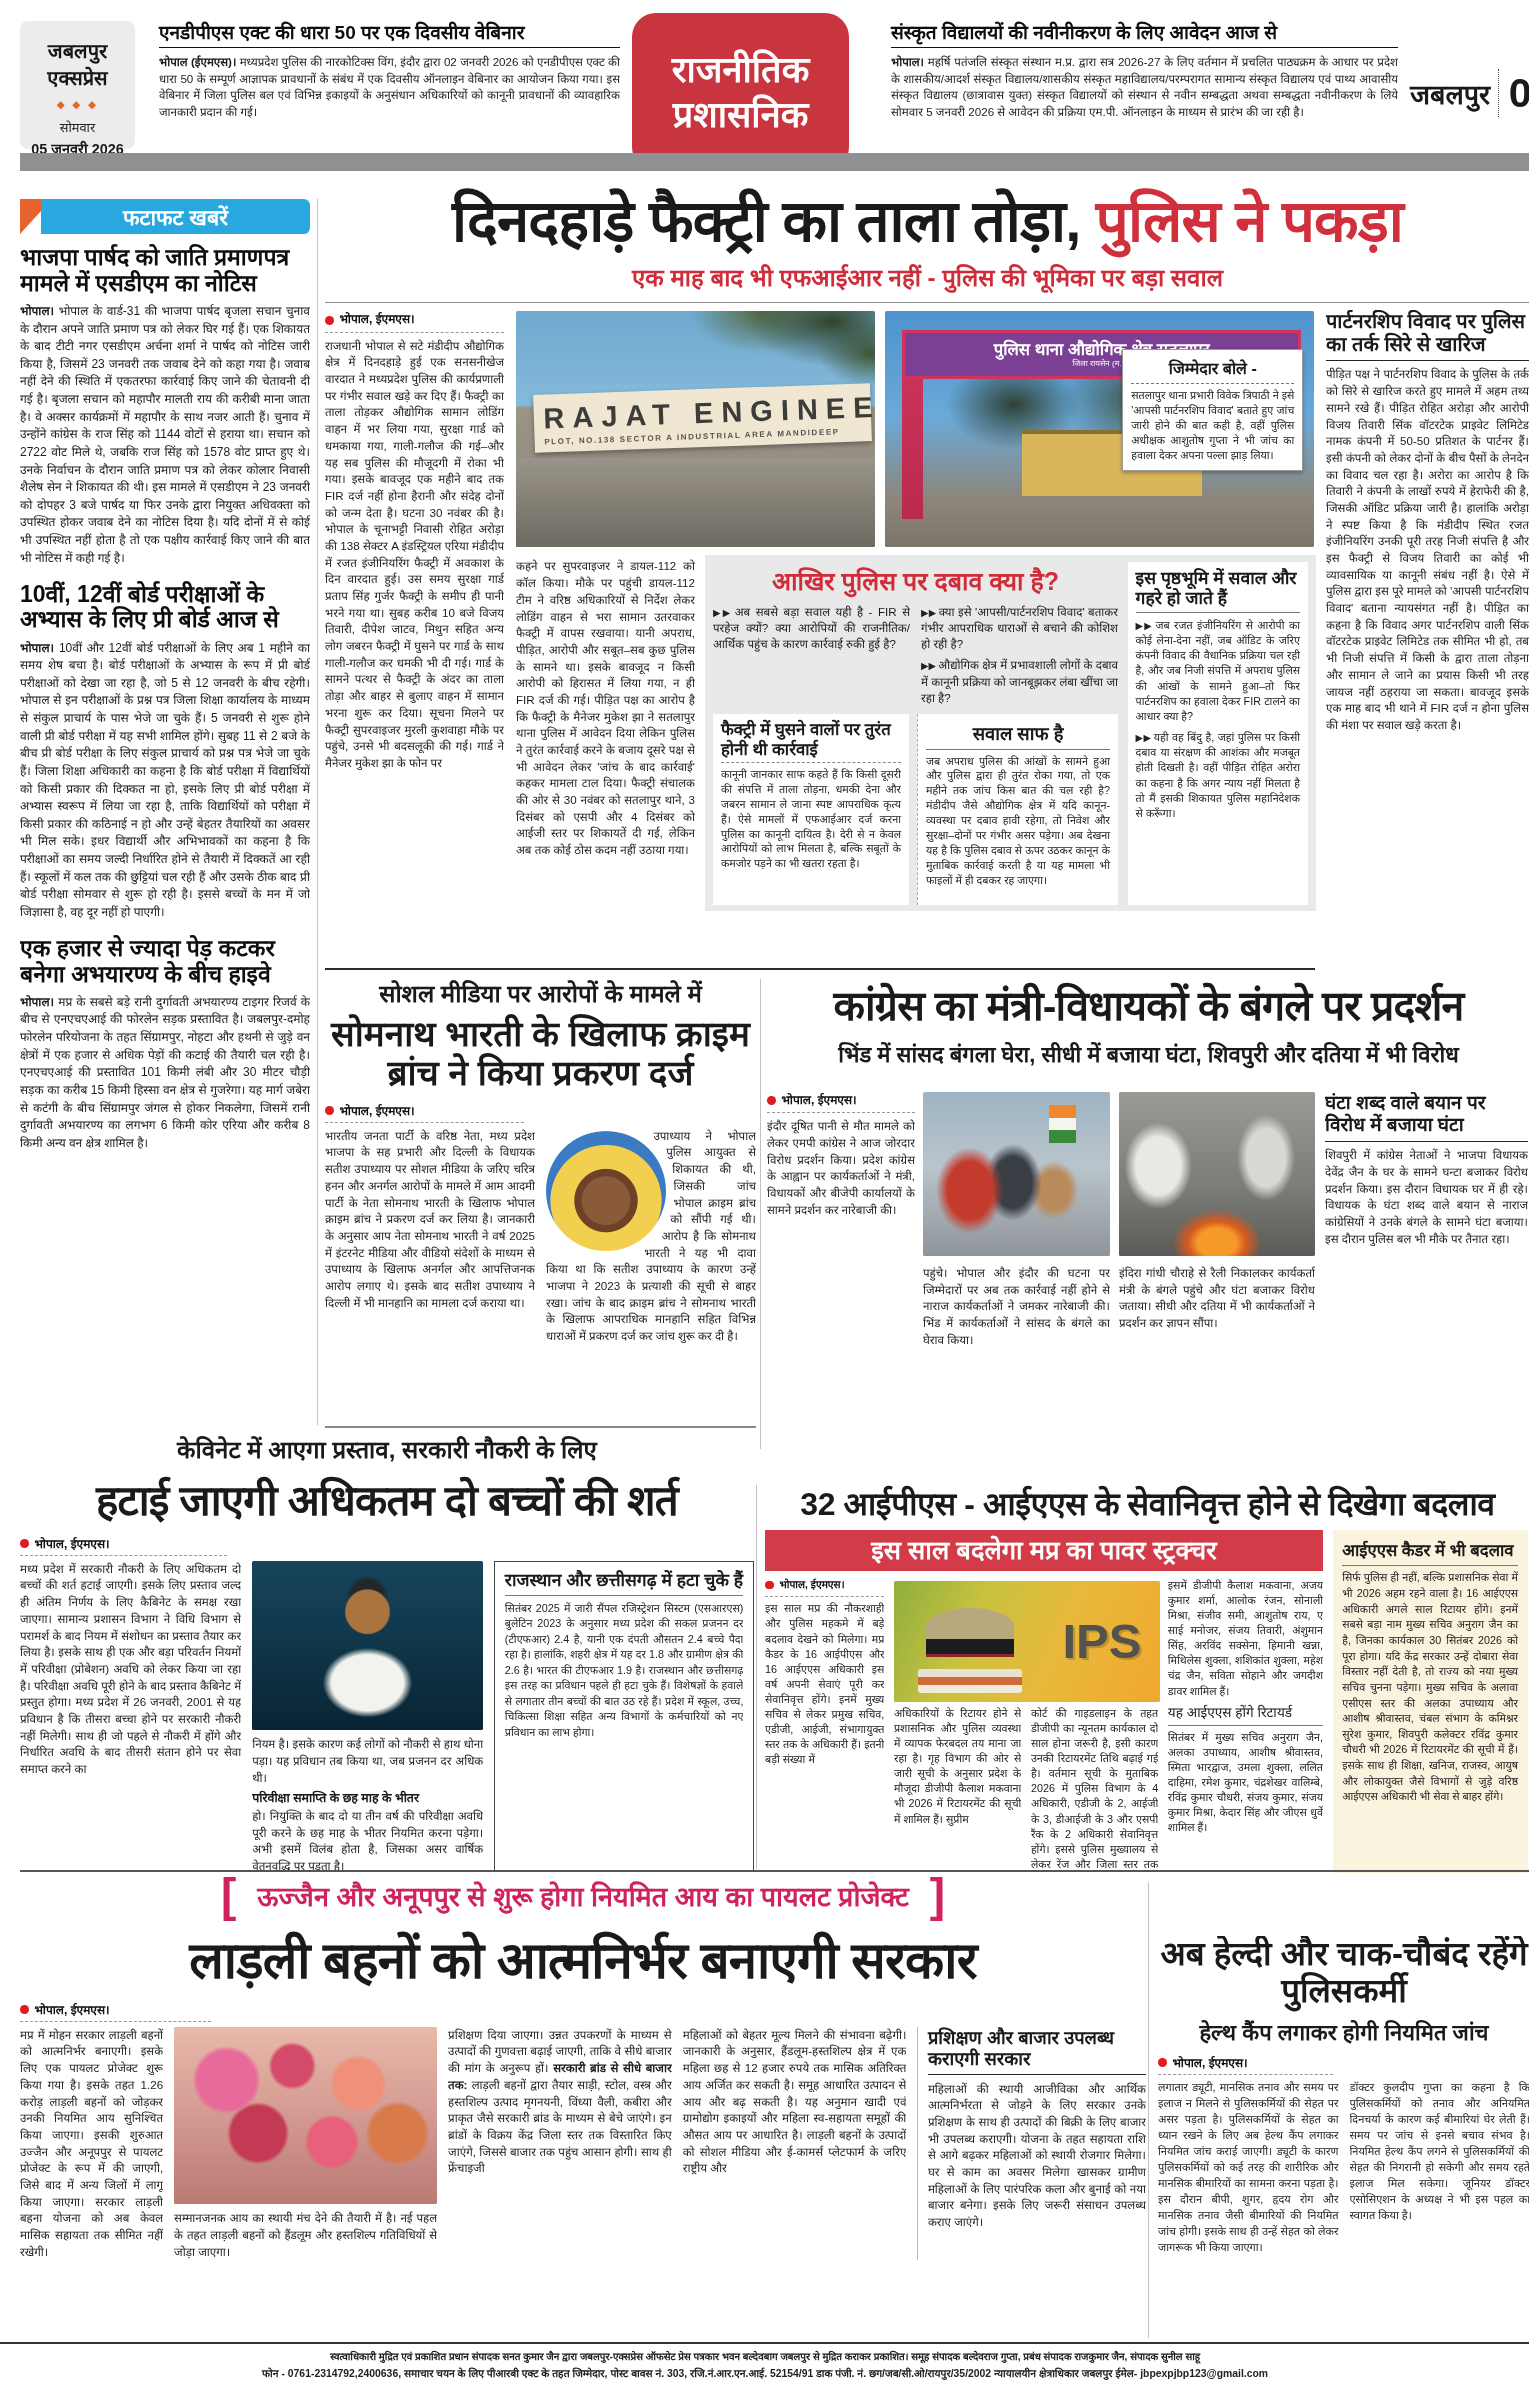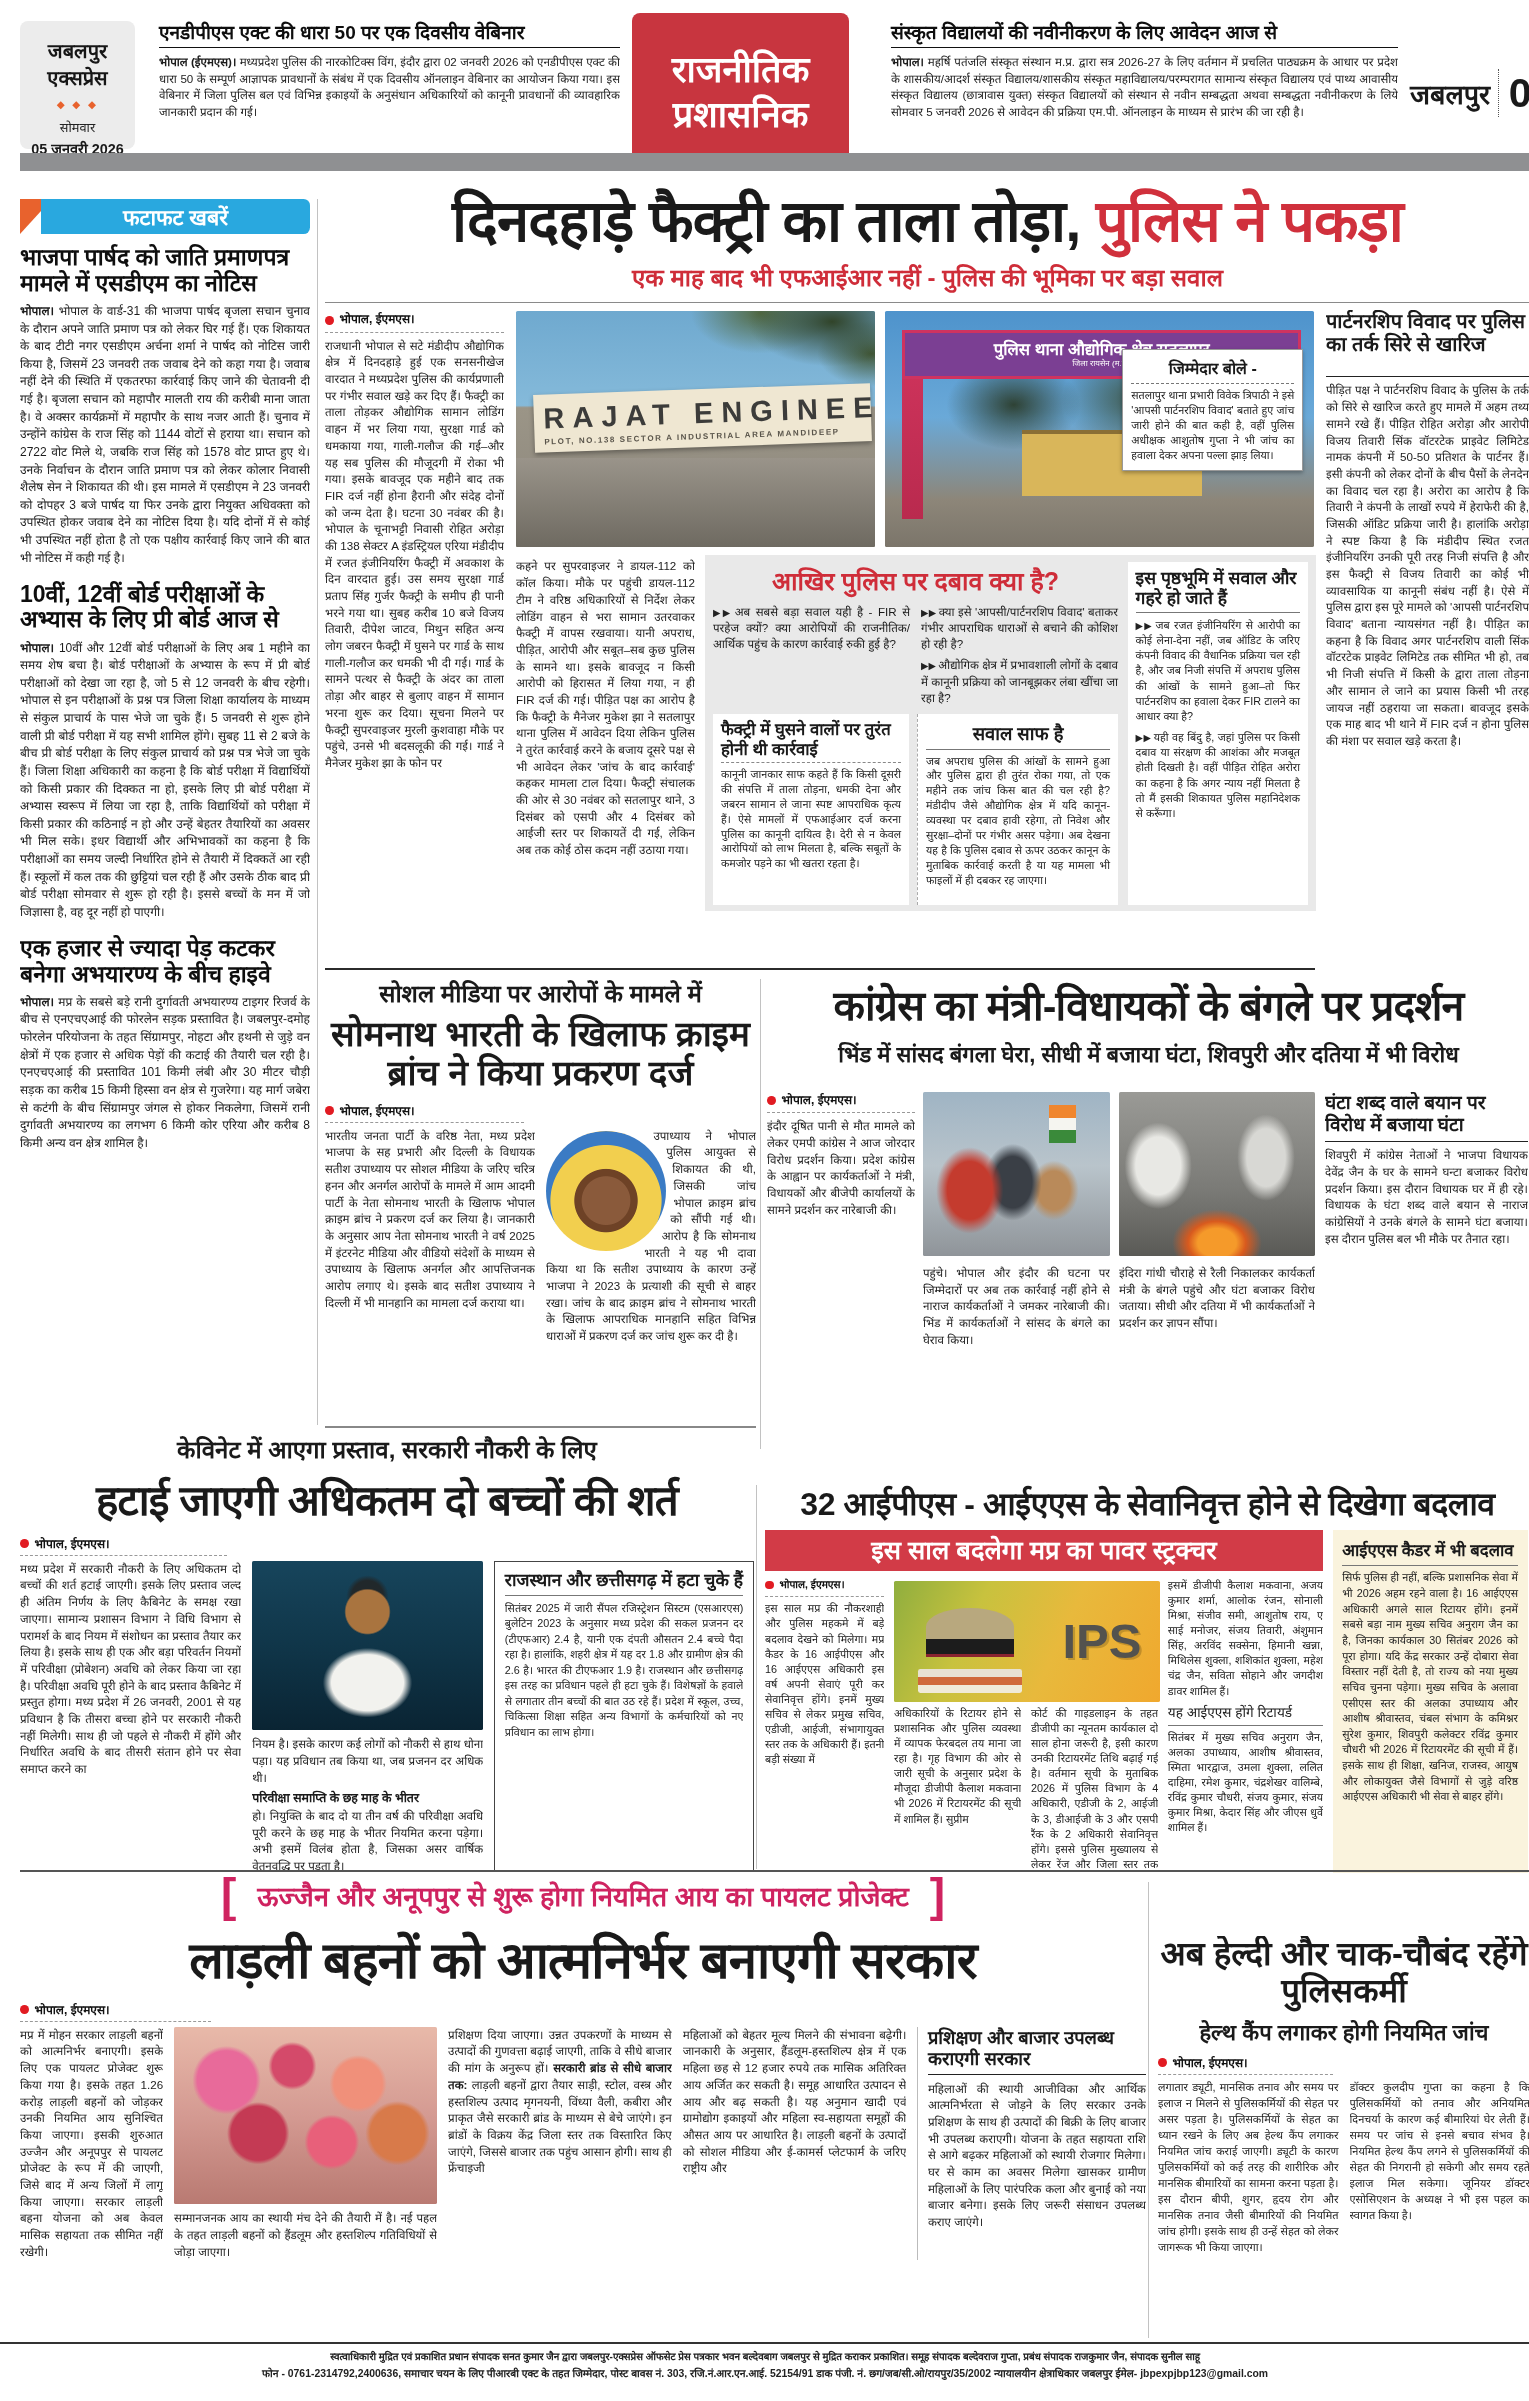--- a/index.html
+++ b/index.html
@@ -16,21 +16,21 @@
   .hline{background:#2b2b2b;}
   
   .masthead{left:20px;top:21px;width:115px;height:128px;background:#ececec;border-radius:8px;text-align:center;padding-top:16px;box-sizing:border-box;}
   .mh-title{font-size:20px;font-weight:bold;color:#161616;}
   .mh-diam{color:#e8622d;font-size:10.4px;letter-spacing:2.4px;margin:7.2px 0 8px;}
   .mh-day{font-size:12.8px;color:#222;}
   .mh-date{font-size:14.4px;font-weight:bold;margin-top:2.4px;}
   .brief{top:22px;}
   .brief-h{font-size:19px;}
   .brief .body-txt{font-size:11.6px;}
-  .section-box{left:632px;top:12.8px;width:217px;height:158px;background:#c8353f;border-radius:8px;color:#fff;
+  .section-box{left:632px;top:12.8px;width:217px;height:158px;background:#c8353f;border-radius:24px;color:#fff;
                display:flex;flex-direction:column;align-items:center;justify-content:center;font-weight:bold;font-size:36px;line-height:1.25;}
   .city-wrap{left:1410px;top:69px;display:flex;align-items:center;gap:8px;}
   .city-name{font-size:27px;font-weight:bold;}
   .city-div{width:1.6px;height:48px;border-left:1.6px dotted #555;}
   .city-no{font-size:41px;font-weight:800;letter-spacing:-0.8px;}
   .topbar{left:20px;top:153px;width:1510px;height:17.5px;background:#8f9092;}
   
   .leftcol{left:20px;top:199px;width:290px;height:1226px;overflow:hidden;}
   .qn-banner{display:flex;align-items:stretch;height:35px;margin-bottom:11px;}
   .qn-tri{width:0;height:0;border-top:35px solid #e8622d;border-right:32px solid transparent;}
@@ -82,21 +82,21 @@
   .wbox{background:#fff;padding:6.4px 8px;box-sizing:border-box;overflow:hidden;}
   .fbox{width:196px;}
   .fbox-t{font-size:16.7px;font-weight:800;line-height:1.15;border-bottom:0.8px dashed #888;padding-bottom:3.2px;margin-bottom:4px;}
   .fbox-b{font-size:10.8px;line-height:1.38;text-align:justify;}
   .sbox{width:201px;border-left:1.6px dashed #aaa;}
   .sbox-t{font-size:18.3px;font-weight:800;text-align:center;border-bottom:0.8px solid #777;padding-bottom:3.2px;margin-bottom:4px;}
   .panel-right{width:187px;background:#fff;padding:6.4px 8px;box-sizing:border-box;overflow:hidden;}
   .bk-t{font-size:17.5px;font-weight:800;line-height:1.15;border-bottom:0.8px solid #777;padding-bottom:3.2px;margin-bottom:4.8px;}
   .bk-b{font-size:10.8px;line-height:1.42;text-align:justify;margin-bottom:4.8px;}
   .l-right{left:1001px;top:6.4px;width:203px;height:603px;overflow:hidden;}
-  .lr-t{font-size:20px;font-weight:800;line-height:1.15;border-bottom:1.6px solid #222;padding-bottom:20px;margin-bottom:5.6px;}
+  .lr-t{font-size:20px;font-weight:800;line-height:1.15;border-bottom:1.6px solid #222;padding-bottom:4px;margin-bottom:5.6px;}
   
   .somnath{left:325px;top:976px;width:431px;height:446px;overflow:hidden;}
   .som-kick{text-align:center;font-size:24px;font-weight:800;}
   .som-h{text-align:center;font-size:35px;font-weight:800;line-height:1.12;margin:4.8px 0 9.6px;}
   .som-cols{display:flex;gap:11px;}
   .som-c{width:50%;}
   .ph-somnath{width:120px;height:120px;border-radius:50%;float:left;margin:3.2px 8px 3.2px 0;shape-outside:circle(50%);
      background:radial-gradient(circle at 50% 58%,#8a5a3b 0 26%,#6e4226 27% 34%,#f2cf4e 35% 60%,#3b7bc4 61% 75%,#f0b429 76% 100%);}
   
   .congress{left:767px;top:976px;width:763px;height:498px;overflow:hidden;}

